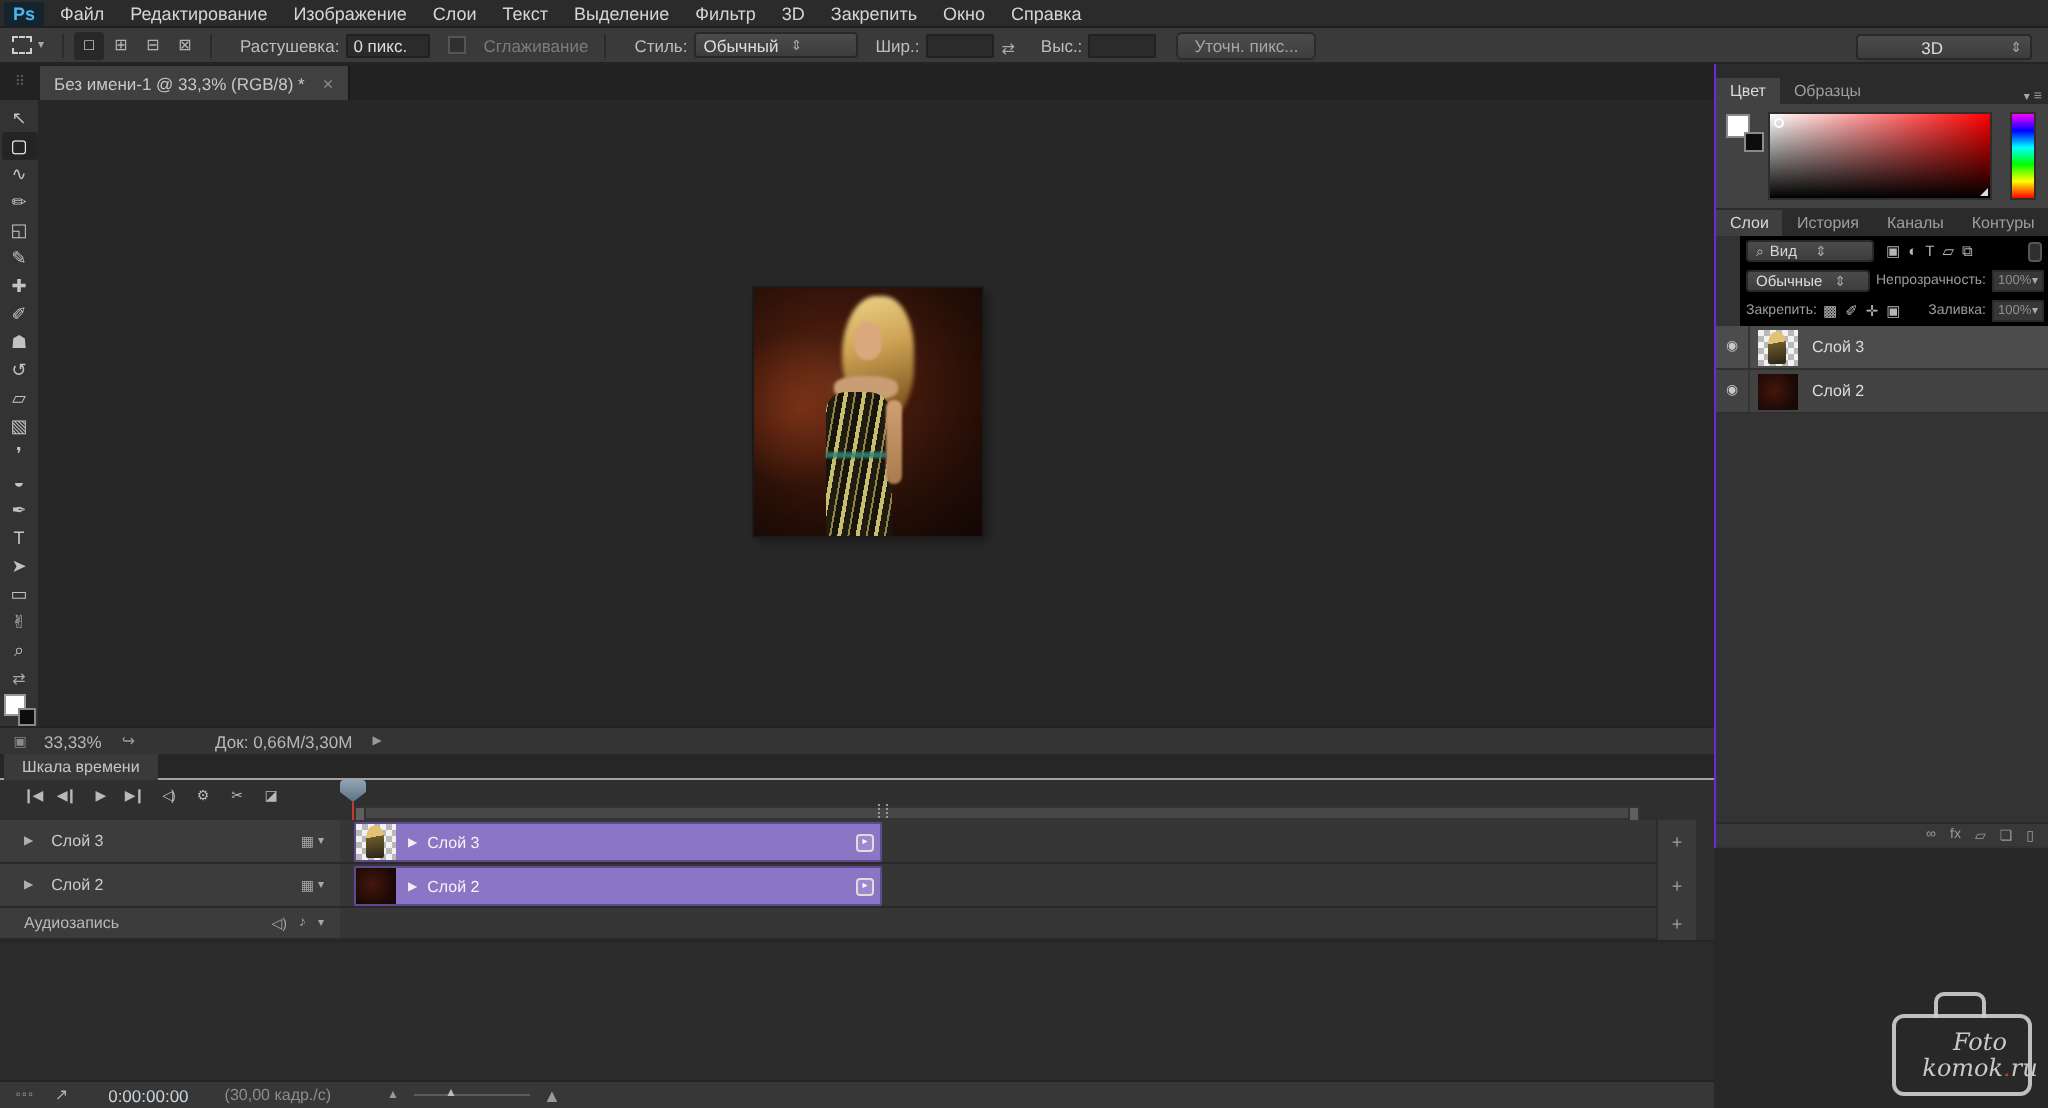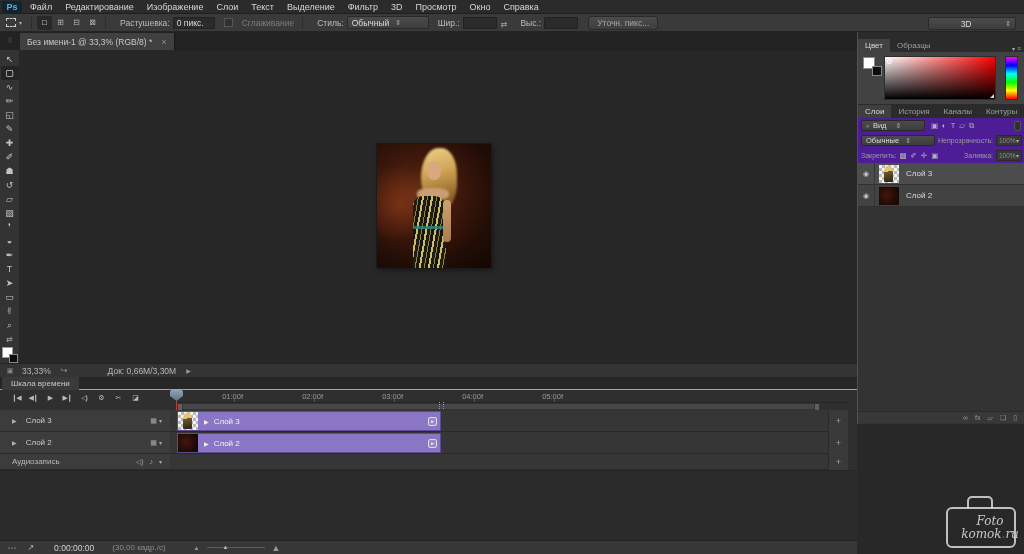--- a/index.html
+++ b/index.html
@@ -133,21 +133,21 @@
 .cp-body{height:52px;background:#424242;position:relative;}
 .cp-fgbg{position:absolute;left:5px;top:5px;width:19px;height:19px;}
 .cp-fg{position:absolute;top:0;left:0;width:12px;height:12px;background:#fff;border:1px solid #8a8a8a;}
 .cp-bg{position:absolute;right:0;bottom:0;width:10px;height:10px;background:#0d0d0d;border:1px solid #8a8a8a;}
 .sat-field{position:absolute;left:26px;top:4px;width:112px;height:44px;background:linear-gradient(to top,#000,rgba(0,0,0,0)),linear-gradient(to right,#fff,#f00);border:1px solid #2d2d2d;}
 .sat-marker{position:absolute;left:2px;top:2px;width:5px;height:5px;border:1px solid #fff;border-radius:50%;}
 .sat-corner{position:absolute;right:1px;bottom:1px;width:0;height:0;border-left:4px solid transparent;border-bottom:4px solid #ddd;}
 .hue-strip{position:absolute;right:7px;top:4px;width:13px;height:44px;background:linear-gradient(#f0f 0%,#00f 20%,#0ff 40%,#0f0 60%,#ff0 80%,#f00 100%);border:1px solid #2d2d2d;}
 .layers-group{position:absolute;top:72px;left:0;width:167px;bottom:0;}
 .lg-body{position:absolute;top:14px;left:0;right:0;bottom:0;background:#333;}
-.lg-controls{background:#4c1d95;}
+.lg-controls{background:#000000;margin-left:12px;}
 .filter-row,.blend-row,.lock-row{height:15px;display:flex;align-items:center;padding:0 3px;gap:3px;}
 .filter-select{width:64px;height:11px;font-size:7.5px;color:#d6d6d6;gap:3px;}
 .search-icon{font-size:7px;color:#bbb;}
 .filter-icons{display:flex;gap:4px;color:#b5b5b5;font-size:7.5px;margin-left:3px;}
 .toggle{width:7px;height:10px;background:#2f2f2f;border:1px solid #565656;border-radius:2px;margin-left:auto;margin-right:1px;}
 .blend-row{font-size:7px;color:#9c9c9c;}
 .blend-select{width:80px;height:11px;font-size:7.5px;}
 .mini-field{width:26px;height:11px;background:#373737;border:1px solid #2a2a2a;color:#8f8f8f;font-size:6.5px;display:inline-flex;align-items:center;justify-content:space-between;padding:0 2px;flex:none;}
 .lock-row{font-size:7px;color:#9c9c9c;}
 .lock-icons{display:flex;gap:4px;color:#b5b5b5;font-size:7.5px;}
@@ -176,21 +176,21 @@
     <span class="pslogo">Ps</span>
     <nav class="menus">
         <span class="menu-item">Файл</span>
         <span class="menu-item">Редактирование</span>
         <span class="menu-item">Изображение</span>
         <span class="menu-item">Слои</span>
         <span class="menu-item">Текст</span>
         <span class="menu-item">Выделение</span>
         <span class="menu-item">Фильтр</span>
         <span class="menu-item">3D</span>
-        <span class="menu-item">Просмотр</span>
+        <span class="menu-item">Закрепить</span>
         <span class="menu-item">Окно</span>
         <span class="menu-item">Справка</span>
       </nav>
   </header>
 
   <div class="optionsbar">
     <span class="tool-preview">
       <span class="mini-marquee"></span>
       <span class="caret">▾</span>
     </span>
@@ -289,27 +289,20 @@
     <div class="tl-transport">
         <span class="tr-btn">❙◀</span>
         <span class="tr-btn">◀❙</span>
         <span class="tr-btn">▶</span>
         <span class="tr-btn">▶❙</span>
         <span class="tr-btn">◁)</span>
         <span class="tr-btn">⚙</span>
         <span class="tr-btn">✂</span>
         <span class="tr-btn">◪</span>
       </div>
-    <div class="tl-ruler">
-        <span class="tick">01:00f</span>
-        <span class="tick">02:00f</span>
-        <span class="tick">03:00f</span>
-        <span class="tick">04:00f</span>
-        <span class="tick">05:00f</span>
-      </div>
     <div class="playhead"></div>
     <div class="ph-line"></div>
     <div class="workarea"></div>
     <div class="wa-marker"></div>
 
     <div class="tracks">
       <div class="track-lanes">
         <div class="lane"></div>
         <div class="lane"></div>
         <div class="lane audio"></div>

